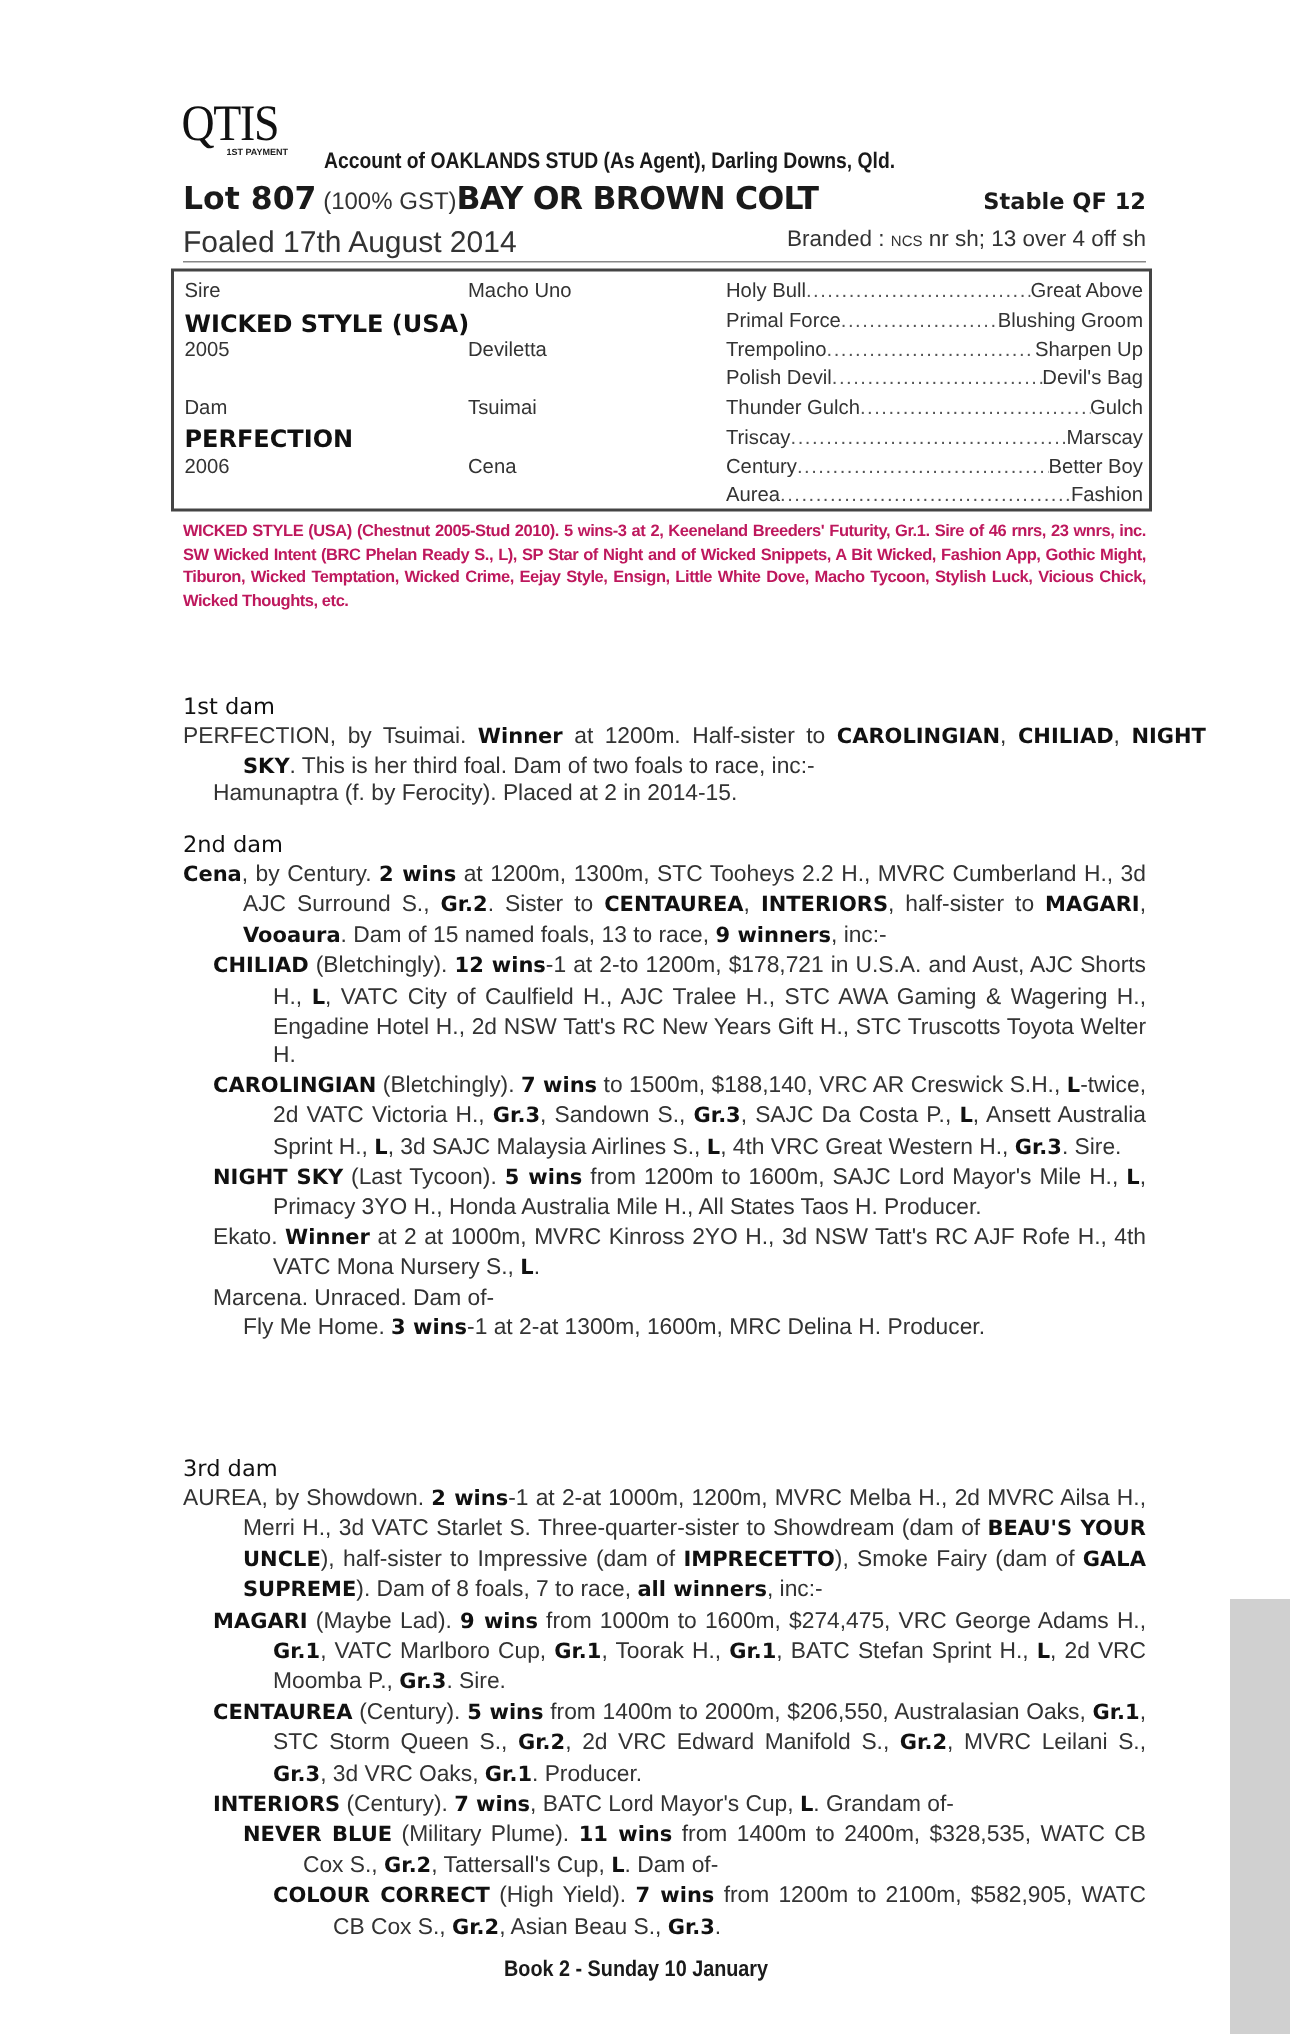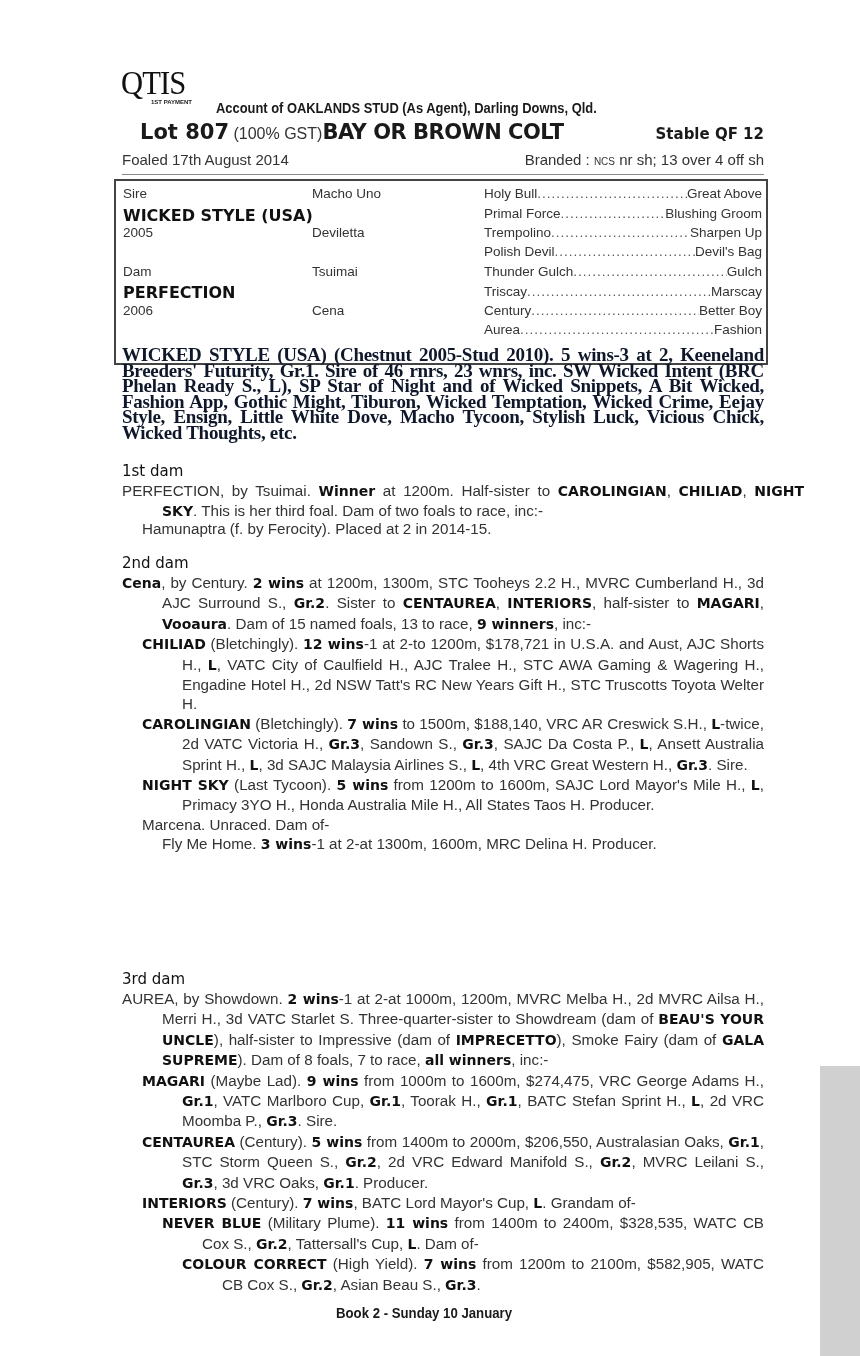--- a/index.html
+++ b/index.html
@@ -5,37 +5,37 @@
   html, body { margin:0; padding:0; }
   body {
     width:860px; height:1356px; position:relative; background:#ffffff;
     font-family:"Liberation Sans", sans-serif; color:#1a1a1a; overflow:hidden;
   }
   .logo { position:absolute; left:121px; top:66px; width:90px; height:44px; }
   .logo .qtis { font-family:"Liberation Serif", serif; font-size:34px; letter-spacing:-1px; line-height:34px; color:#111; transform:scaleX(0.9); transform-origin:left; }
   .logo .pay { position:absolute; left:30px; top:33px; font-size:6px; font-weight:bold; letter-spacing:0; }
   .account { position:absolute; left:216px; top:99px; font-size:15px; font-weight:bold; transform:scaleX(0.86); transform-origin:left; white-space:nowrap; }
   .lotline { position:absolute; left:122px; top:120px; width:642px; height:28px; white-space:nowrap; }
-  .lot { font-family:"DejaVu Sans", sans-serif; font-weight:bold; font-size:21px;margin-left:18px; }
+  .lot { font-family:"DejaVu Sans", sans-serif; font-weight:bold; font-size:21px; }
   .gst { font-size:16px; color:#333;margin-top:28px; }
   .colt { font-family:"DejaVu Sans", sans-serif; font-weight:bold; font-size:21px; letter-spacing:-0.5px; }
   .stable { position:absolute; right:0; top:5px; font-family:"DejaVu Sans", sans-serif; font-weight:bold; font-size:15px; }
-  .foaled { position:absolute; left:122px; top:151px; font-size:15px; color:#333; }
+  .foaled { position:absolute; left:122px; top:151px; font-size:20px; color:#333; }
   .branded { position:absolute; right:96px; top:151px; font-size:15px; color:#333; white-space:nowrap; }
   .branded .ncs { font-size:10px; }
   .rule { position:absolute; left:122px; top:174px; width:642px; border-top:1px solid #888; }
 
-  .pedigree { position:absolute; left:114px; top:179px; width:654px; height:186px; border:2px solid #444; box-sizing:border-box; font-size:13.5px; color:#333; }
+  .pedigree { position:absolute; left:114px; top:179px; width:654px; height:162px; border:2px solid #444; box-sizing:border-box; font-size:13.5px; color:#333; }
   .ped-cell { position:absolute; white-space:nowrap; }
   .ped-big { font-family:"DejaVu Sans", sans-serif; font-weight:bold; font-size:16px; color:#111; }
   .ped-row { position:absolute; left:368px; width:278px; display:flex; white-space:nowrap; overflow:hidden; font-size:13.5px; color:#333; }
   .ped-row .dots { flex:1; overflow:hidden; color:#555; letter-spacing:1px; }
   .ped-row .dots::after { content:"........................................................................................................"; }
 
-  .bio { position:absolute; left:122px; top:347px; width:642px; font-family:Liberation Serif, serif; font-weight:bold; font-size:19px; line-height:15.5px; text-align:justify; letter-spacing:-0.3px; color:#0f172a; }
+  .bio { position:absolute; left:122px; top:347px; width:642px; font-family:Liberation Sans, sans-serif; font-weight:bold; font-size:11px; line-height:15.5px; text-align:justify; letter-spacing:-0.3px; color:#be185d; }
   .sec-title { position:absolute; left:122px; font-family:"DejaVu Sans", sans-serif; font-weight:normal; font-size:15px; color:#111; }
   .para { position:absolute; font-size:15.2px; line-height:19.4px; color:#333; text-align:justify; }
   .para b { font-family:"DejaVu Sans", sans-serif; font-weight:bold; color:#111; font-size:14px; }
   .hang { text-indent:-40px; padding-left:40px; }
   .footer { position:absolute; left:336px; top:1304px; font-size:15px; font-weight:bold; transform:scaleX(0.88); transform-origin:left; white-space:nowrap; }
   .tab { position:absolute; left:820px; top:1066px; width:40px; height:290px; background:#d0d0d0; }
 </style>
 </head>
 <body>
 
@@ -113,20 +113,21 @@
 <div class="sec-title" style="top:462px">1st dam</div>
 <div class="para hang" style="left:122px;top:481px;width:642px">PERFECTION, by Tsuimai. <b>Winner</b> at 1200m. Half-sister to <b>CAROLINGIAN</b>, <b>CHILIAD</b>, <b>NIGHT SKY</b>. This is her third foal. Dam of two foals to race, inc:-</div>
 <div class="para" style="left:142px;top:519px;width:622px">Hamunaptra (f. by Ferocity). Placed at 2 in 2014-15.</div>
 
 <div class="sec-title" style="top:554px">2nd dam</div>
 <div id="second-dam" style="position:absolute;left:122px;top:573px;width:642px">
     <div class="para hang" style="position: relative; margin-left: 0px;"><b>Cena</b>, by Century. <b>2 wins</b> at 1200m, 1300m, STC Tooheys 2.2 H., MVRC Cumberland H., 3d AJC Surround S., <b>Gr.2</b>. Sister to <b>CENTAUREA</b>, <b>INTERIORS</b>, half-sister to <b>MAGARI</b>, <b>Vooaura</b>. Dam of 15 named foals, 13 to race, <b>9 winners</b>, inc:-</div>
     <div class="para hang" style="position: relative; margin-left: 20px;"><b>CHILIAD</b> (Bletchingly). <b>12 wins</b>-1 at 2-to 1200m, $178,721 in U.S.A. and Aust, AJC Shorts H., <b>L</b>, VATC City of Caulfield H., AJC Tralee H., STC AWA Gaming &amp; Wagering H., Engadine Hotel H., 2d NSW Tatt's RC New Years Gift H., STC Truscotts Toyota Welter H.</div>
     <div class="para hang" style="position: relative; margin-left: 20px;"><b>CAROLINGIAN</b> (Bletchingly). <b>7 wins</b> to 1500m, $188,140, VRC AR Creswick S.H., <b>L</b>-twice, 2d VATC Victoria H., <b>Gr.3</b>, Sandown S., <b>Gr.3</b>, SAJC Da Costa P., <b>L</b>, Ansett Australia Sprint H., <b>L</b>, 3d SAJC Malaysia Airlines S., <b>L</b>, 4th VRC Great Western H., <b>Gr.3</b>. Sire.</div>
     <div class="para hang" style="position: relative; margin-left: 20px;"><b>NIGHT SKY</b> (Last Tycoon). <b>5 wins</b> from 1200m to 1600m, SAJC Lord Mayor's Mile H., <b>L</b>, Primacy 3YO H., Honda Australia Mile H., All States Taos H. Producer.</div>
+    <div class="para hang" style="position: relative; margin-left: 20px;">Ekato. <b>Winner</b> at 2 at 1000m, MVRC Kinross 2YO H., 3d NSW Tatt's RC AJF Rofe H., 4th VATC Mona Nursery S., <b>L</b>.</div>
     <div class="para hang" style="position: relative; margin-left: 20px;">Marcena. Unraced. Dam of-</div>
     <div class="para hang" style="position: relative; margin-left: 40px;">Fly Me Home. <b>3 wins</b>-1 at 2-at 1300m, 1600m, MRC Delina H. Producer.</div>
   </div>
 
 <div class="sec-title" style="top:970px">3rd dam</div>
 <div id="third-dam" style="position:absolute;left:122px;top:989px;width:642px">
     <div class="para hang" style="position: relative; margin-left: 0px;">AUREA, by Showdown. <b>2 wins</b>-1 at 2-at 1000m, 1200m, MVRC Melba H., 2d MVRC Ailsa H., Merri H., 3d VATC Starlet S. Three-quarter-sister to Showdream (dam of <b>BEAU'S YOUR UNCLE</b>), half-sister to Impressive (dam of <b>IMPRECETTO</b>), Smoke Fairy (dam of <b>GALA SUPREME</b>). Dam of 8 foals, 7 to race, <b>all winners</b>, inc:-</div>
     <div class="para hang" style="position: relative; margin-left: 20px;"><b>MAGARI</b> (Maybe Lad). <b>9 wins</b> from 1000m to 1600m, $274,475, VRC George Adams H., <b>Gr.1</b>, VATC Marlboro Cup, <b>Gr.1</b>, Toorak H., <b>Gr.1</b>, BATC Stefan Sprint H., <b>L</b>, 2d VRC Moomba P., <b>Gr.3</b>. Sire.</div>
     <div class="para hang" style="position: relative; margin-left: 20px;"><b>CENTAUREA</b> (Century). <b>5 wins</b> from 1400m to 2000m, $206,550, Australasian Oaks, <b>Gr.1</b>, STC Storm Queen S., <b>Gr.2</b>, 2d VRC Edward Manifold S., <b>Gr.2</b>, MVRC Leilani S., <b>Gr.3</b>, 3d VRC Oaks, <b>Gr.1</b>. Producer.</div>
     <div class="para hang" style="position: relative; margin-left: 20px;"><b>INTERIORS</b> (Century). <b>7 wins</b>, BATC Lord Mayor's Cup, <b>L</b>. Grandam of-</div>

